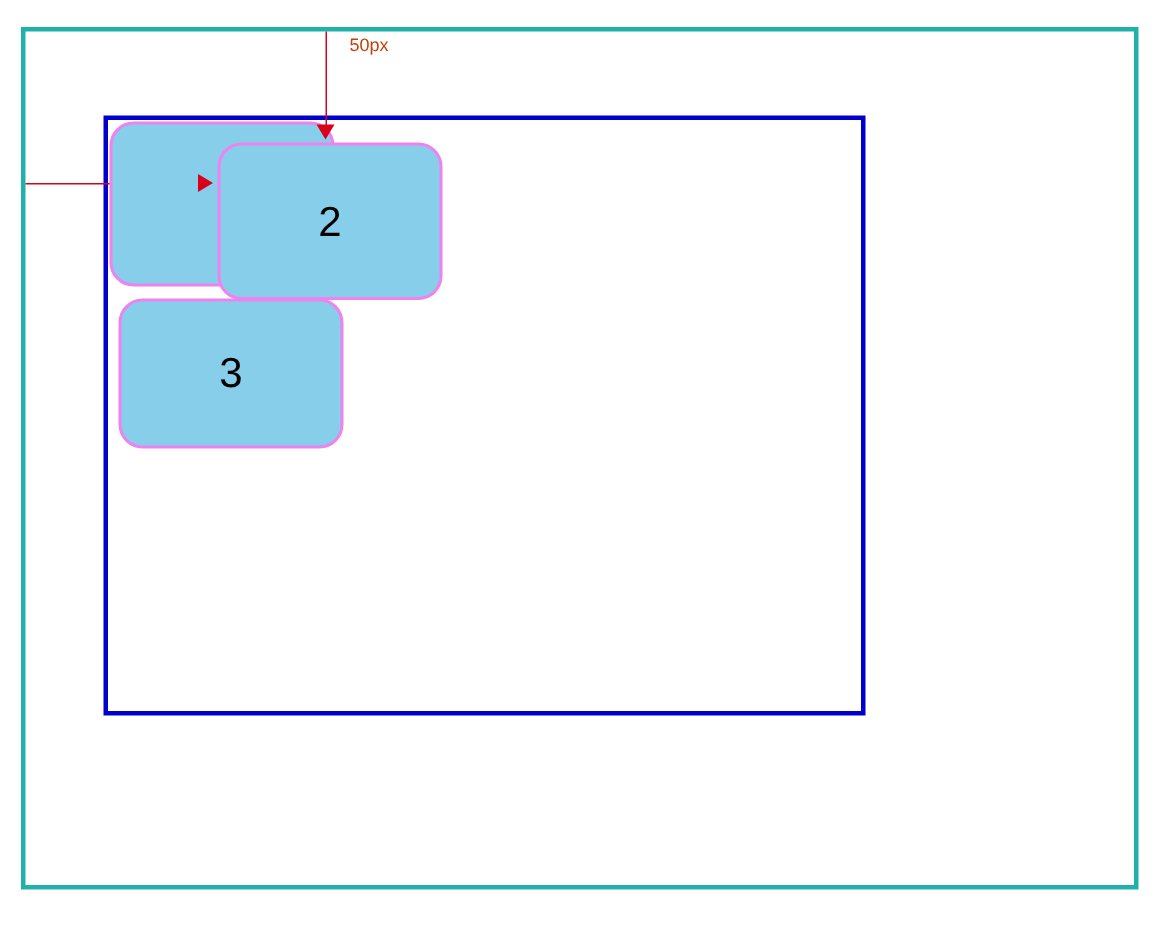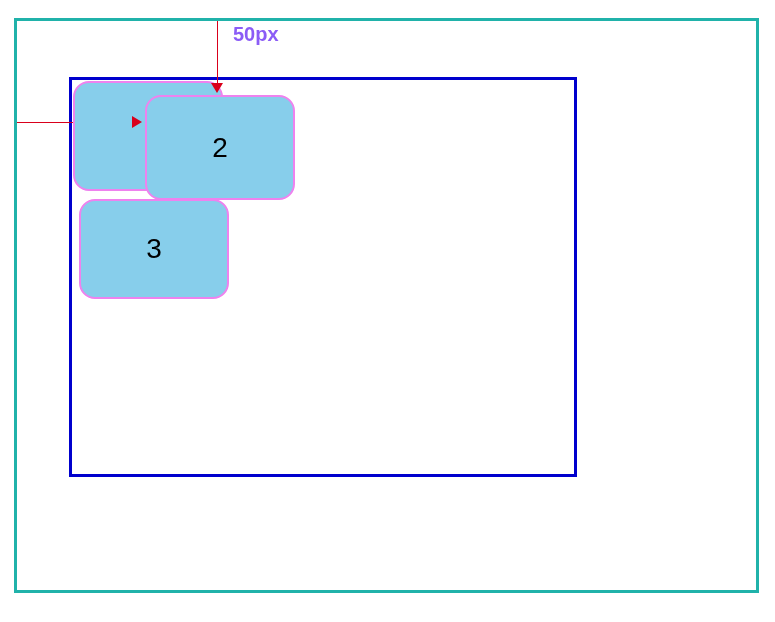--- a/index.html
+++ b/index.html
@@ -55,23 +55,23 @@
     }
     .panel-3 {
       left: 62px;
       top: 178px;
       width: 150px;
       height: 100px;
       z-index: 1;
     }
     .annotation {
       position: absolute;
-      color: #8b5cf6;
-      font-size: 20px;
-      font-weight: bold;
+      color: #c2410c;
+      font-size: 12px;
+      font-weight: normal;
     }
     .label-50 {
       left: 216px;
       top: 2px;
     }
     .label-100 {
       left: 100px;
       top: 116px;
     }
     .arrow-line {

